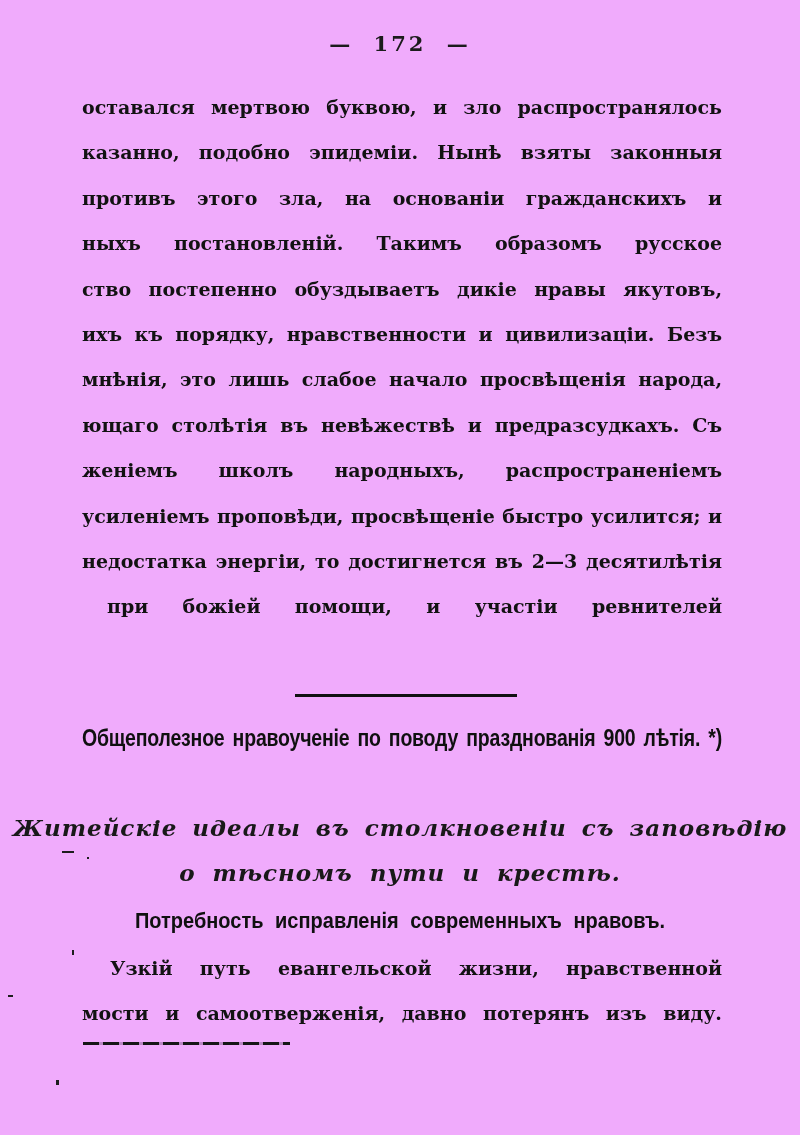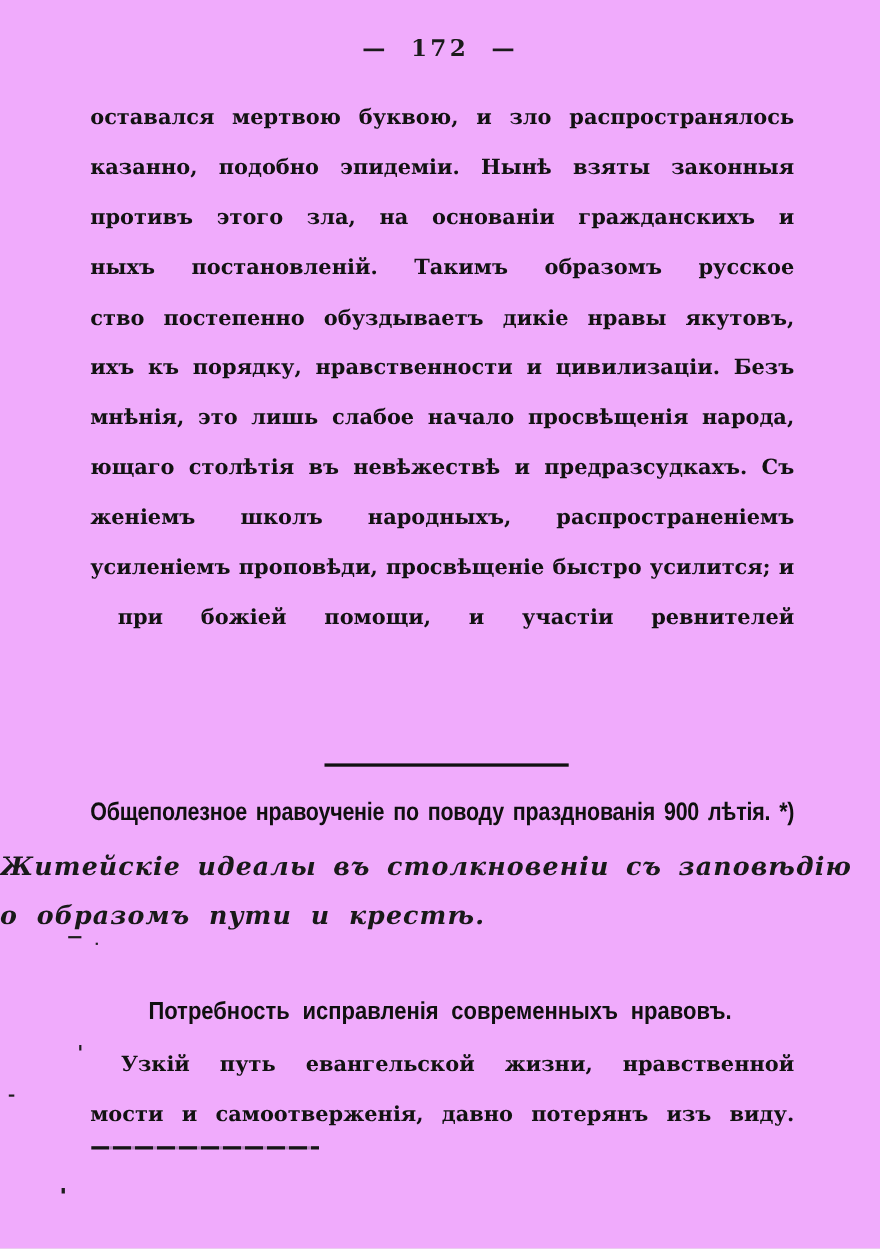--- a/index.html
+++ b/index.html
@@ -62,24 +62,26 @@
     letter-spacing: -0.2px;
     text-align: justify;
     text-align-last: justify;
     color: #101010;
     transform: scaleY(1.18);
     transform-origin: top left;
   }
   .subtitle {
     position: absolute;
     left: 0; width: 100%;
+    text-align: center;
     font-family: "DejaVu Serif", serif;
     font-style: italic;
     font-weight: 700;
     color: #191919;
+    margin-top: 40px;
   }
   .subtitle-1 { top: 768px; font-size: 23px; line-height: 40px; letter-spacing: 1px; word-spacing: 6px; }
   .subtitle-2 { top: 815px; font-size: 23px; line-height: 36px; letter-spacing: 1px; word-spacing: 8px; }
   .continuation {
     position: absolute;
     top: 862px; left: 0; width: 100%;
     text-align: center;
     font-size: 19px;
     line-height: 30px;
     letter-spacing: 1px;
@@ -131,30 +133,31 @@
       <div class="line">оставался мертвою буквою, и зло распространялось нена-</div>
       <div class="line">казанно, подобно эпидеміи. Нынѣ взяты законныя мѣры и</div>
       <div class="line">противъ этого зла, на основаніи гражданскихъ и церков-</div>
       <div class="line">ныхъ постановленій. Такимъ образомъ русское законодатель-</div>
       <div class="line">ство постепенно обуздываетъ дикіе нравы якутовъ, пріучая</div>
       <div class="line">ихъ къ порядку, нравственности и цивилизаціи. Безъ со-</div>
       <div class="line">мнѣнія, это лишь слабое начало просвѣщенія народа, коснѣ-</div>
       <div class="line">ющаго столѣтія въ невѣжествѣ и предразсудкахъ. Съ умно-</div>
       <div class="line">женіемъ школъ народныхъ, распространеніемъ грамотности,</div>
       <div class="line">усиленіемъ проповѣди, просвѣщеніе быстро усилится; и чего</div>
+      <div class="line">недостатка энергіи, то достигнется въ 2—3 десятилѣтія</div>
       <div class="line">при божіей помощи, и участіи ревнителей просвѣщенія.</div>
     </div>
 
   <div class="rule-center"></div>
 
   <div class="heading">Общеполезное нравоученіе по поводу празднованія 900 лѣтія. *)</div>
 
   <div class="subtitle subtitle-1">Житейскіе идеалы въ столкновеніи съ заповѣдію</div>
 
-  <div class="subtitle subtitle-2">о образомъ пути и крестѣ.</div>
+  <div class="subtitle subtitle-2">о тѣсномъ пути и крестѣ.</div>
 
 
   <div class="subhead">Потребность исправленія современныхъ нравовъ.</div>
 
   <div class="para para2">
       <div class="line">Узкій путь евангельской жизни, нравственной усоверши-</div>
       <div class="line">мости и самоотверженія, давно потерянъ изъ виду. Давняя</div>
     </div>
 
   <div class="footnote-rule"></div>

